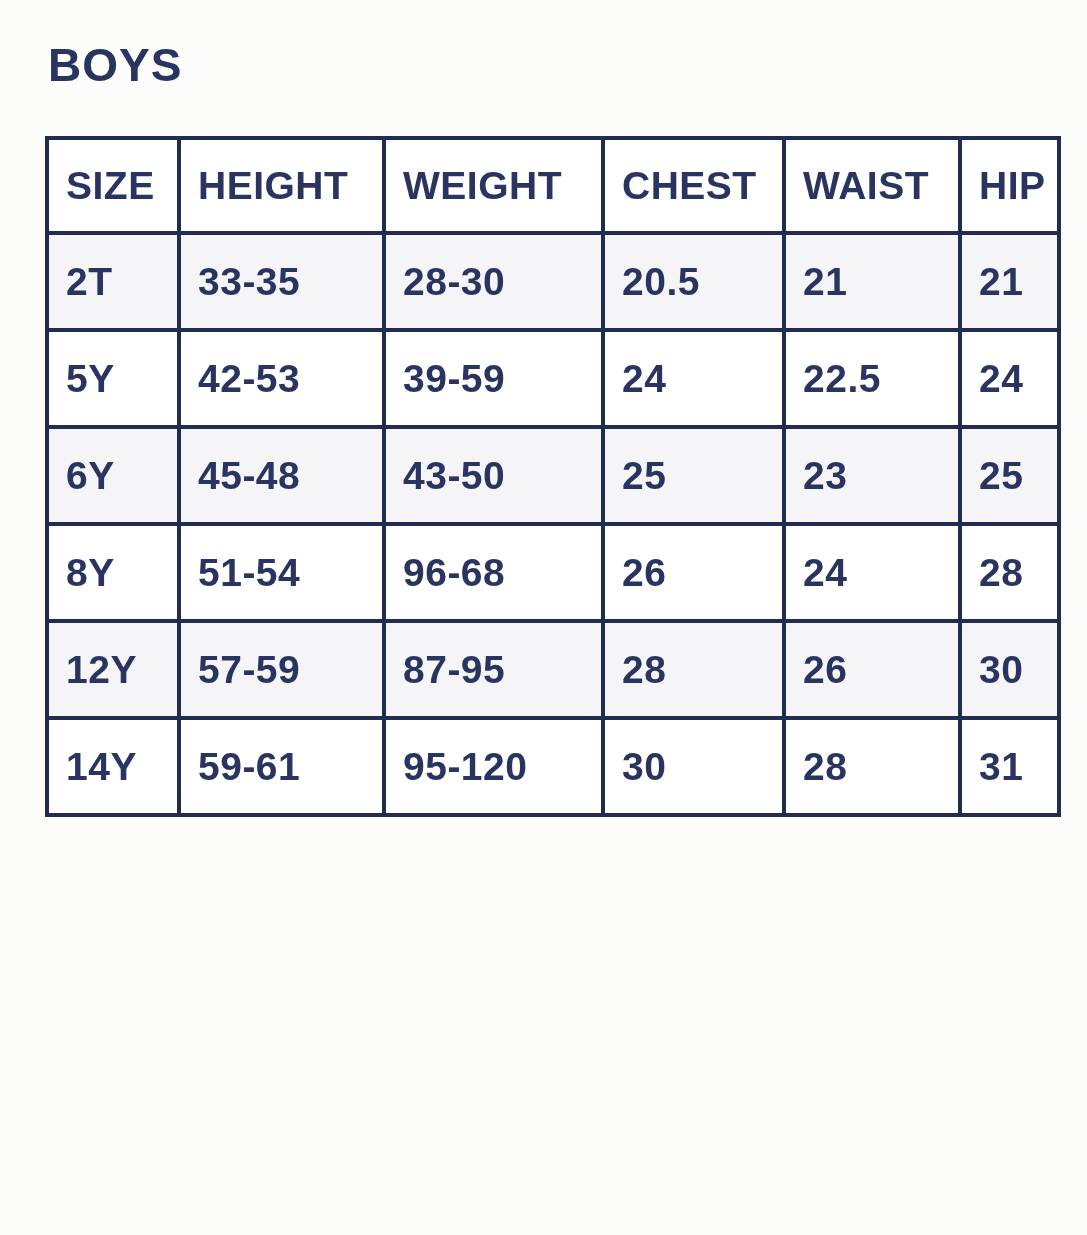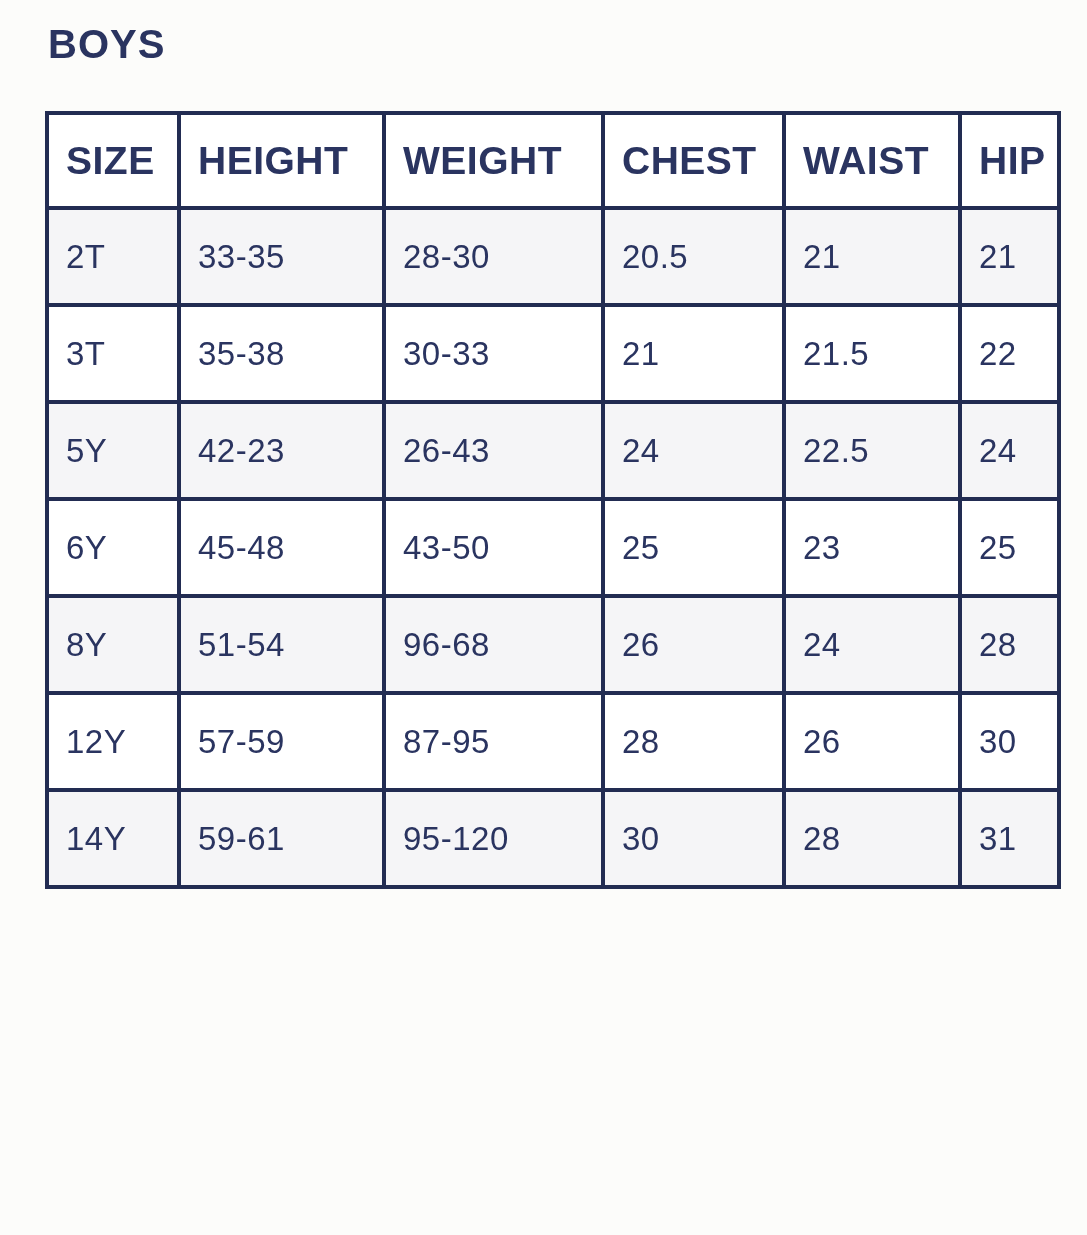--- a/index.html
+++ b/index.html
@@ -15,25 +15,25 @@
     width:1087px;
     min-height:1235px;
     background:var(--page-bg);
     font-family:"Liberation Sans", sans-serif;
     color:var(--navy-text);
   }
   .page{
     padding:22px 30px 40px 45px;
   }
   .page-title{
-    font-size:40px;
+    font-size:46px;
     font-weight:bold;
     letter-spacing:1px;
     color:var(--navy-text);
-    margin:0 0 44px 3px;
+    margin:16px 0 44px 3px;
   }
   table.size-chart{
     border-collapse:collapse;
     table-layout:fixed;
     width:1012px;
   }
   table.size-chart col.c-size{width:132px;}
   table.size-chart col.c-height{width:205px;}
   table.size-chart col.c-weight{width:219px;}
   table.size-chart col.c-chest{width:181px;}
@@ -57,22 +57,22 @@
     font-weight:bold;
     letter-spacing:0.5px;
     color:var(--navy-text);
   }
   table.size-chart tbody tr{
     height:97px;
   }
   table.size-chart tbody tr:nth-child(odd){background:var(--row-alt);}
   table.size-chart tbody tr:nth-child(even){background:var(--row-white);}
   table.size-chart td{
-    font-size:33px;
-    font-weight:400;
+    font-size:39px;
+    font-weight:700;
     letter-spacing:0.5px;
     color:var(--navy-text);
   }
 </style>
 </head>
 <body>
 
 <div class="page">
   <h1 class="page-title">BOYS</h1>
 
@@ -98,31 +98,23 @@
     <tbody id="table-body">
         <tr>
           <td>2T</td>
           <td>33-35</td>
           <td>28-30</td>
           <td>20.5</td>
           <td>21</td>
           <td>21</td>
         </tr>
         <tr>
-          <td>3T</td>
-          <td>35-38</td>
-          <td>30-33</td>
-          <td>21</td>
-          <td>21.5</td>
-          <td>22</td>
-        </tr>
-        <tr>
           <td>5Y</td>
-          <td>42-23</td>
-          <td>26-43</td>
+          <td>42-53</td>
+          <td>39-59</td>
           <td>24</td>
           <td>22.5</td>
           <td>24</td>
         </tr>
         <tr>
           <td>6Y</td>
           <td>45-48</td>
           <td>43-50</td>
           <td>25</td>
           <td>23</td>

